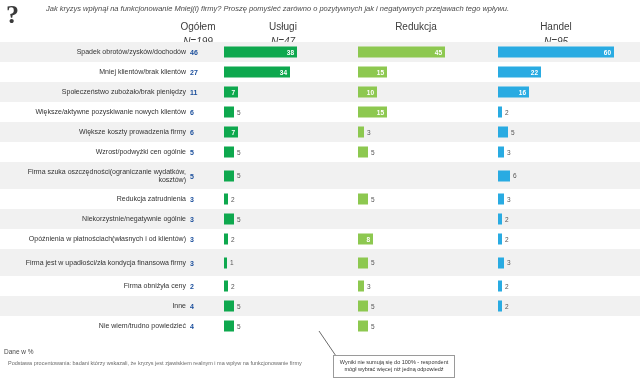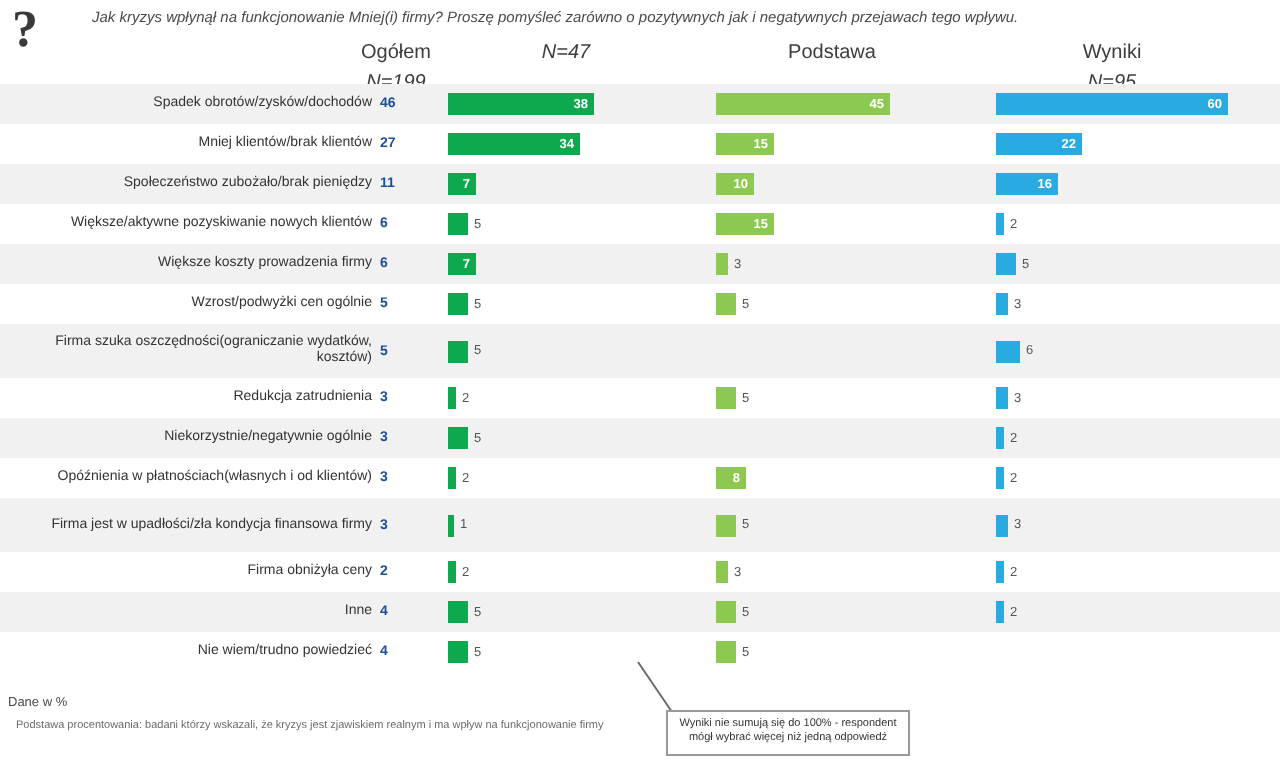--- a/index.html
+++ b/index.html
@@ -67,27 +67,28 @@
 
   <div class="qmark">?</div>
   <div class="qtext">Jak kryzys wpłynął na funkcjonowanie Mniej(i) firmy? Proszę pomyśleć zarówno o pozytywnych jak i negatywnych przejawach tego wpływu.</div>
 
   <div id="colheads">
       <div class="colhead" style="left: 148px; width: 100px;">
         <span class="cname">Ogółem</span>
         <span class="cn">N=199</span>
       </div>
       <div class="colhead" style="left: 233px; width: 100px;">
+        <span class="cname">Usługi</span>
         <span class="cn">N=47</span>
       </div>
       <div class="colhead" style="left: 366px; width: 100px;">
-        <span class="cname">Podstawa</span>
+        <span class="cname">Redukcja</span>
       </div>
       <div class="colhead" style="left: 506px; width: 100px;">
-        <span class="cname">Wyniki</span>
+        <span class="cname">Handel</span>
         <span class="cn">N=95</span>
       </div>
     </div>
   <div id="grid">
       <div class="row alt" style="height: 20px;">
         <div class="lbl" style="top: 50%; transform: translateY(-50%);">Spadek obrotów/zysków/dochodów</div>
         <div class="tot" style="top: 50%; transform: translateY(-50%);">46</div>
         <div class="bar" style="left: 224px; width: 73px; background: rgb(14, 168, 78);">
           <span class="v">38</span>
         </div>

